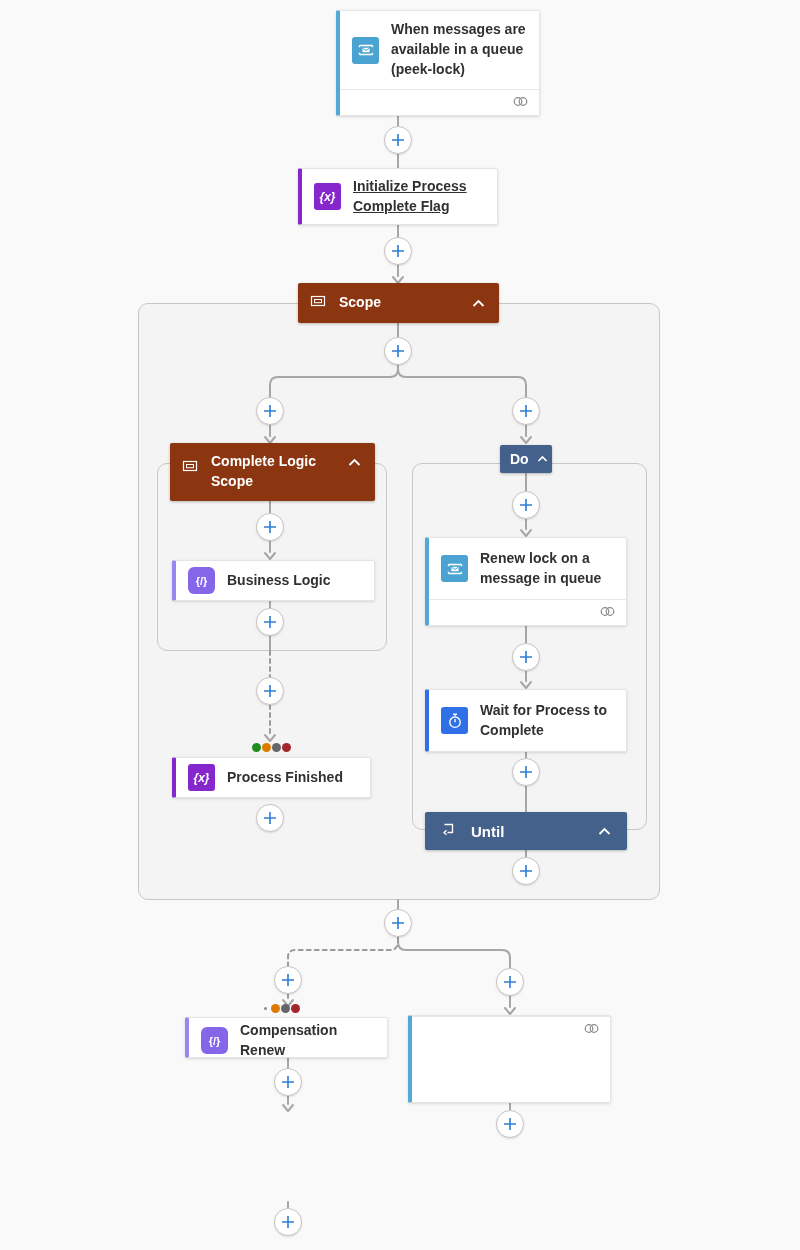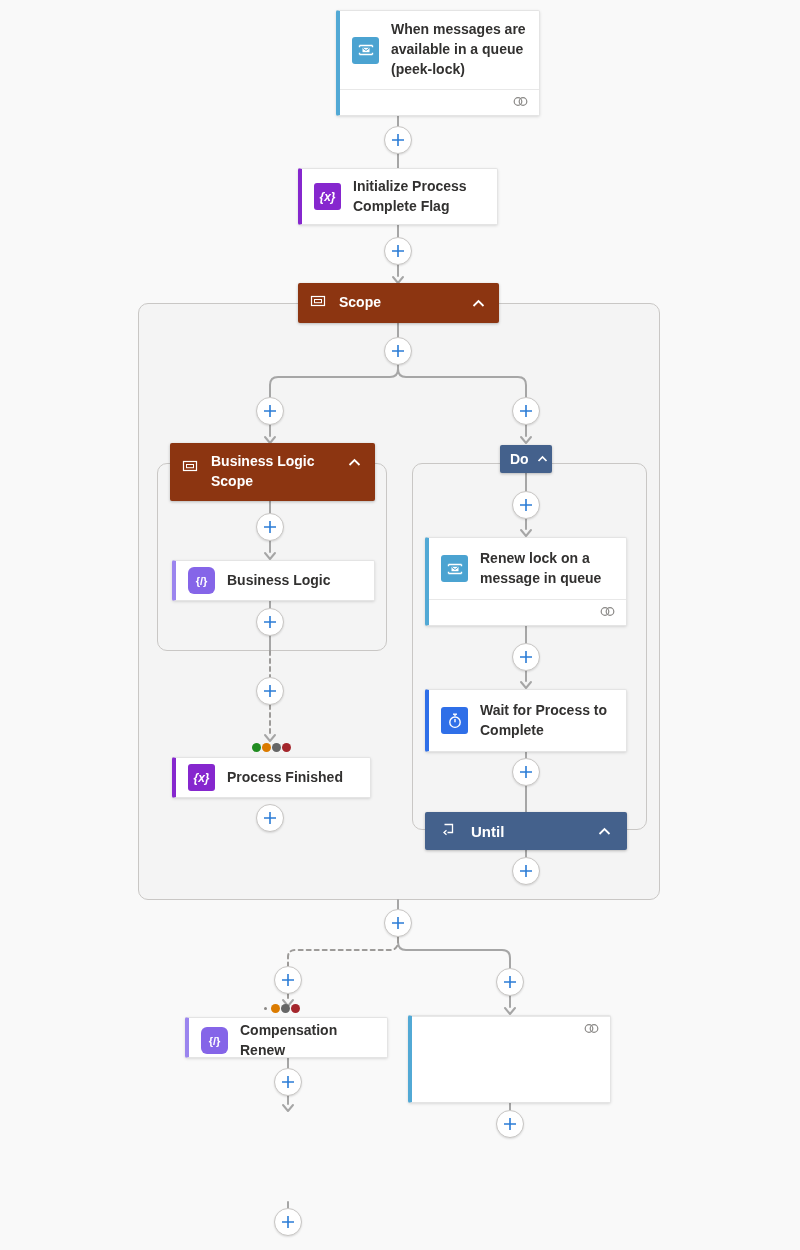--- a/index.html
+++ b/index.html
@@ -126,21 +126,21 @@
           </svg>
       </span>
     </div>
   </div>
 
   <div class="card accent-vars" style="left:298px;top:168px;width:200px;height:57px;">
     <div class="card-body">
       <span class="icon vars">
           <span>{x}</span>
         </span>
-      <span class="title" style="width:145px;">Initialize Process Complete Flag</span>
+      <span class="title" style="width:145px;text-decoration:underline;">Initialize Process Complete Flag</span>
     </div>
   </div>
 
   <div class="scope-header" style="left:298px;top:283px;width:201px;height:40px;">
     <span>
       <svg width="16" height="16" viewBox="0 0 16 16" fill="none" stroke="#fff">
           <rect x="1.5" y="3.5" width="13" height="9" stroke-width="1.2"></rect>
           <rect x="4.5" y="6.5" width="7" height="3.2" stroke-width="1"></rect>
         </svg>
     </span>
@@ -152,21 +152,21 @@
     </span>
   </div>
 
   <div class="scope-header" style="left:170px;top:443px;width:205px;height:58px;align-items:flex-start;padding-top:9px;">
     <span style="margin-top:6px;">
       <svg width="16" height="16" viewBox="0 0 16 16" fill="none" stroke="#fff">
           <rect x="1.5" y="3.5" width="13" height="9" stroke-width="1.2"></rect>
           <rect x="4.5" y="6.5" width="7" height="3.2" stroke-width="1"></rect>
         </svg>
     </span>
-    <span class="s-title" style="width:118px;">Business Logic Scope</span>
+    <span class="s-title" style="width:118px;">Complete Logic Scope</span>
     <span class="chev" style="margin-top:4px;">
       <svg width="13" height="9" viewBox="0 0 13 9">
           <path d="M1.5 7 L6.5 2 L11.5 7" stroke="#fff" stroke-width="1.8" fill="none"></path>
         </svg>
     </span>
   </div>
 
   <div class="card accent-code" style="left:172px;top:560px;width:203px;height:41px;">
     <div class="card-body" style="padding:3px 12px;">
       <span class="icon code">

